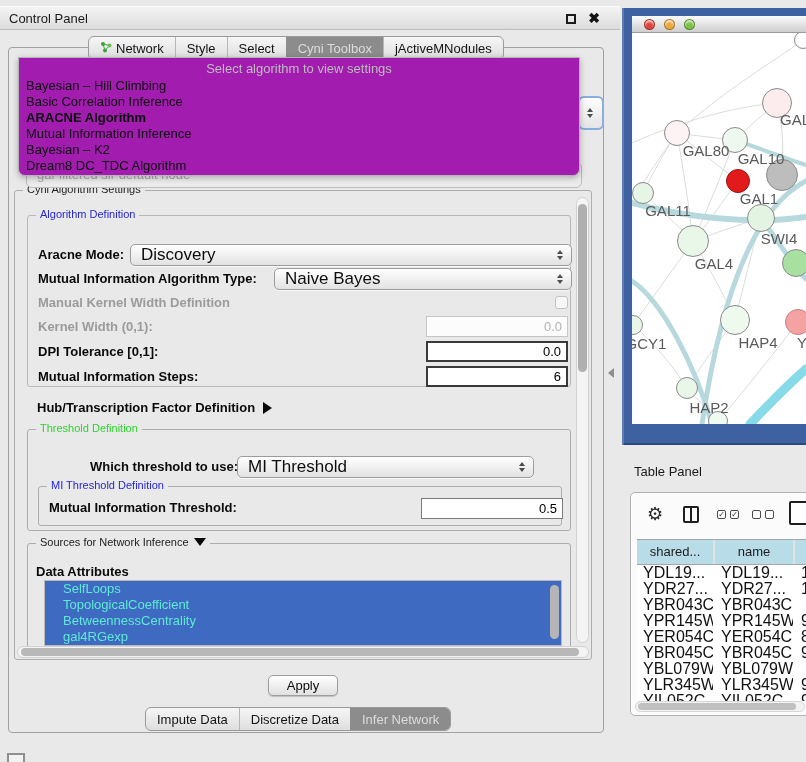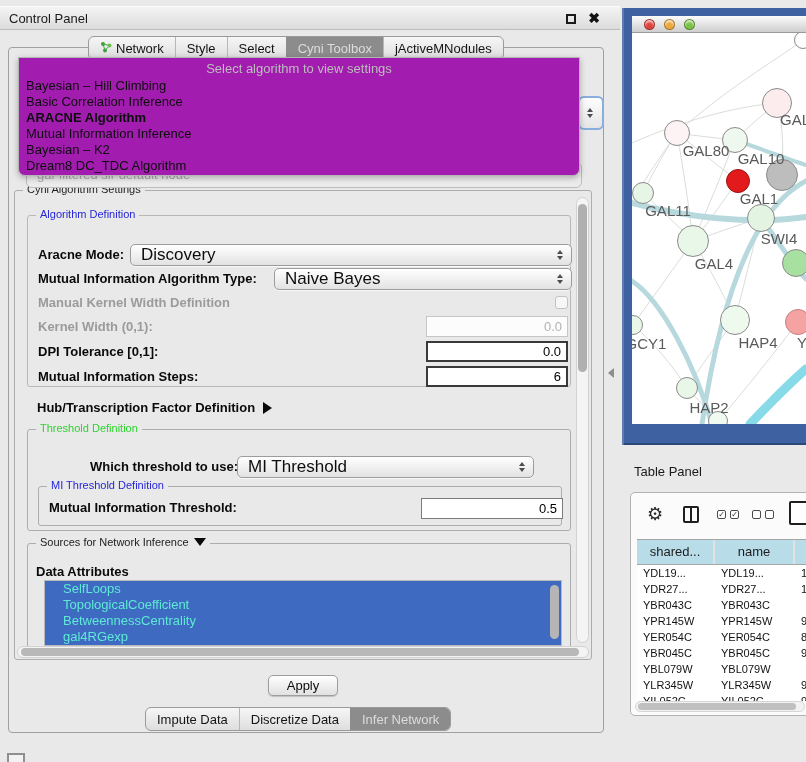--- a/index.html
+++ b/index.html
@@ -114,21 +114,21 @@
   .col-icon:before { content:""; position:absolute; left:5px; top:0; width:2px; height:13px; background:#1f1f1f; }
   .pair { position:absolute; display:flex; gap:4px; }
   .mini-box { width:9px; height:9px; border:1.5px solid #4a4a4a; border-radius:2px; font-size:8px; line-height:8px;
     color:#2d2d2d; text-align:center; background:#fff; }
   .doc-icon { position:absolute; left:158px; top:8px; width:22px; height:24px; border:2px solid #1f1f1f; border-radius:2px; background:#fff; }
   .tbl { position:absolute; left:6px; top:46px; width:200px; }
   .tbl-head { display:flex; gap:2px; background:#e2e2e2; border-top:1px solid #a6a6a6; border-bottom:1px solid #a6a6a6; }
   .th { background:#b9dce9; font-size:13px; color:#1c1c1c; height:24px; line-height:24px; text-align:center; overflow:hidden; white-space:nowrap; }
   .tbl-rows { overflow:hidden; height:136px; background:#fff; }
   .tr { display:flex; gap:2px; height:16px; }
-  .td { font-size:11px; color:#111; line-height:16px; padding-left:6px; overflow:hidden; white-space:nowrap; }
+  .td { font-size:16px; color:#111; line-height:16px; padding-left:6px; overflow:hidden; white-space:nowrap; }
   .tp-hscroll { position:absolute; left:4px; top:208px; width:170px; height:11px; background:#f2f2f2; border:1px solid #d5d5d5; border-radius:6px; }
   .tp-hscroll .thumb { position:absolute; left:2px; top:1px; width:158px; height:7px; background:#c0c0c0; border-radius:4px; }
 
   .corner-chip { position:absolute; left:7px; top:753px; width:18px; height:14px; border:2px solid #8f8f8f; background:#f2f2f2; }
 </style>
 </head>
 <body>
 
 <div id="page">
 

